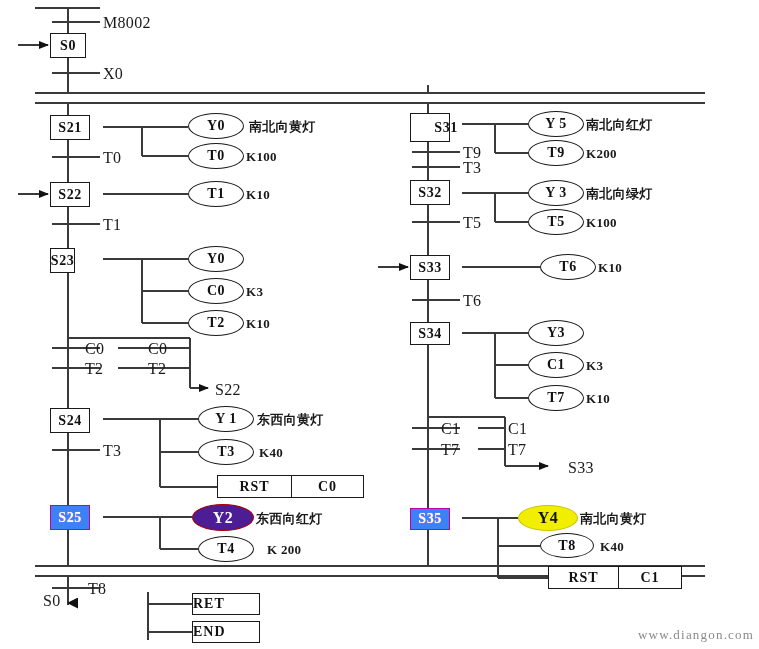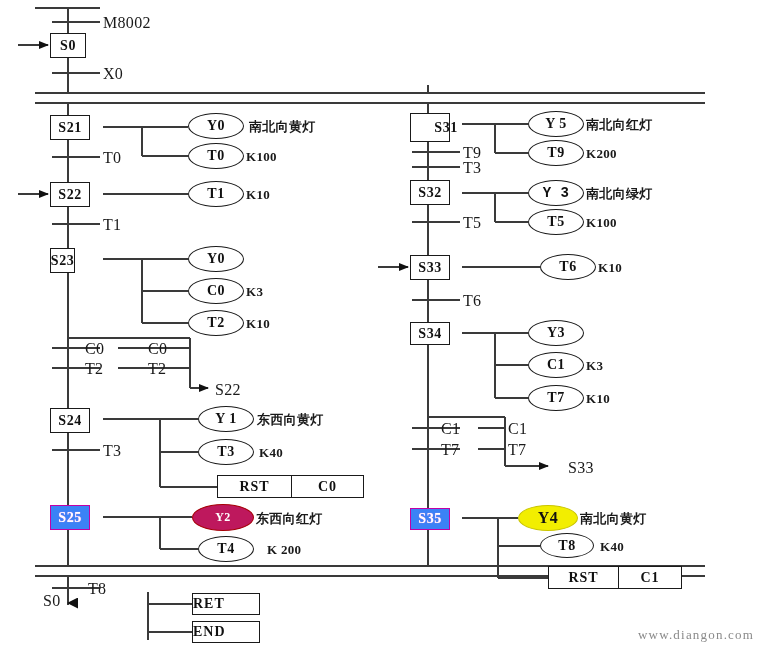--- a/index.html
+++ b/index.html
@@ -19,21 +19,21 @@
     text-shadow:0 0 1px #ff7ae8;
   }
 
   
   .coil{
     position:absolute;border:1.5px solid #1a1a1a;border-radius:50%;
     background:#fff;display:flex;align-items:center;justify-content:center;
     font-family:"Liberation Serif", serif;font-weight:bold;font-size:14px;
     color:#111;box-sizing:border-box;letter-spacing:.5px;
   }
-  .coil.red{background:#be185d;border-color:#a60006;color:#fff;font-size:12px;}
+  .coil.red{background:#4c1d95;border-color:#a60006;color:#fff;font-size:16px;}
   .coil.yellow{background:#f2ee00;border-color:#c9c500;color:#111;font-size:16px;}
 
   
   .lbl{
     position:absolute;font-family:"Liberation Serif", serif;
     font-size:16px;color:#1a1a1a;white-space:nowrap;font-weight:normal;
     letter-spacing:.3px;
   }
   .lbl.cn{font-family:"DejaVu Sans", sans-serif;font-size:13px;font-weight:bold;}
   .lbl.k{font-size:13px;font-weight:bold;}
@@ -299,21 +299,21 @@
   <div class="coil" style="left:528px;top:111px;width:56px;height:26px;">
     <span>Y 5</span>
   </div>
   <div class="lbl cn" style="left:586px;top:116px;">南北向红灯</div>
 
   <div class="coil" style="left:528px;top:140px;width:56px;height:26px;">
     <span>T9</span>
   </div>
   <div class="lbl k" style="left:586px;top:146px;">K200</div>
 
-  <div class="coil" style="left:528px;top:180px;width:56px;height:26px;font-family:Liberation Mono, monospace;">
+  <div class="coil" style="left:528px;top:180px;width:56px;height:26px;">
     <span>Y 3</span>
   </div>
   <div class="lbl cn" style="left:586px;top:185px;">南北向绿灯</div>
 
   <div class="coil" style="left:528px;top:209px;width:56px;height:26px;">
     <span>T5</span>
   </div>
   <div class="lbl k" style="left:586px;top:215px;">K100</div>
 
   <div class="coil" style="left:540px;top:254px;width:56px;height:26px;">

